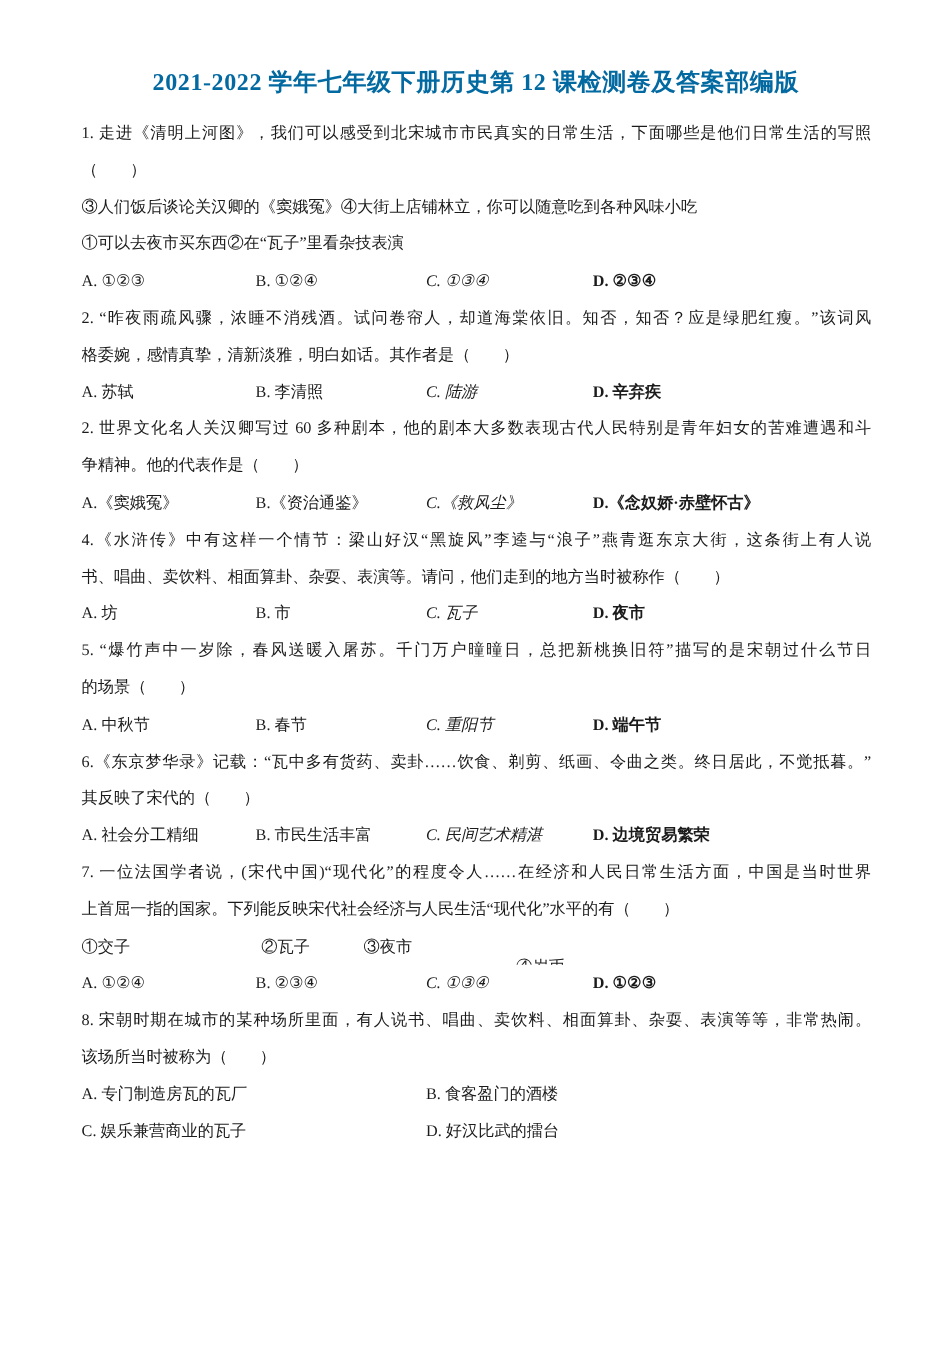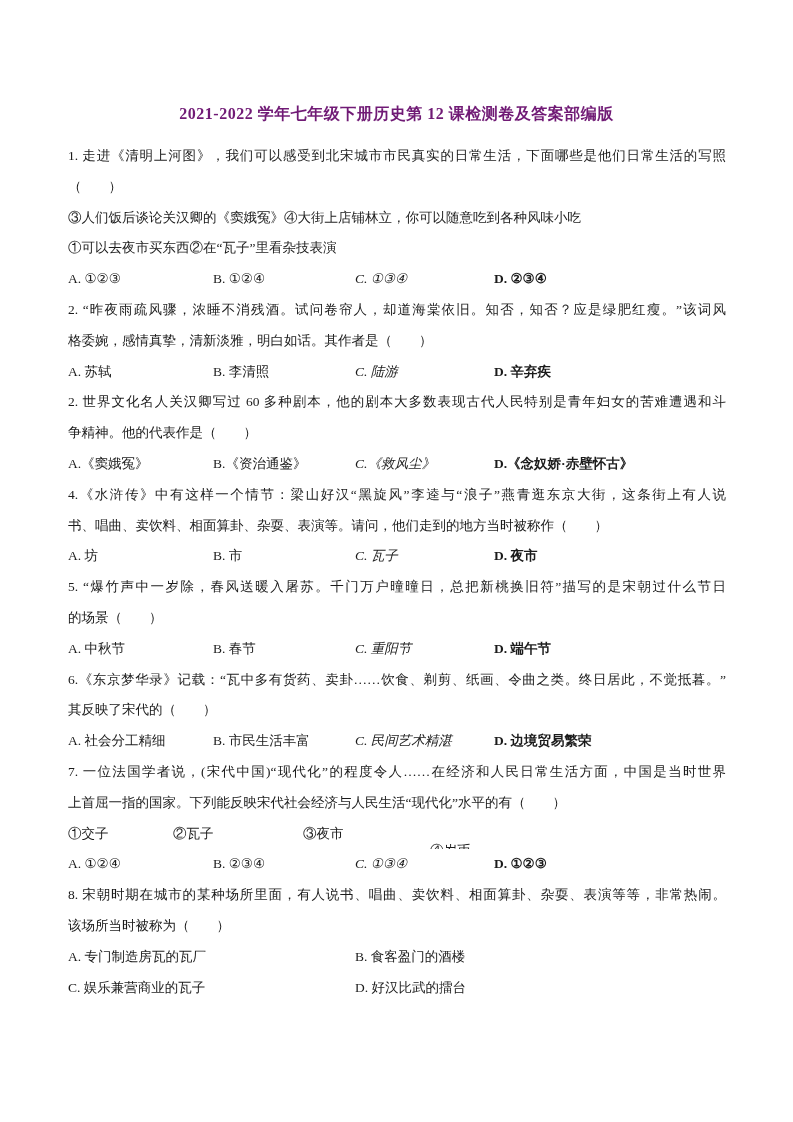--- a/index.html
+++ b/index.html
@@ -7,27 +7,27 @@
     position: relative;
     width: 793px;
     height: 1122px;
     background: #ffffff;
     color: #1b1b1b;
     font-family: "Liberation Serif", "DejaVu Serif", serif;
     overflow: hidden;
   }
   .title {
     margin: 0;
-    padding-top: 99px;
+    padding-top: 54px;
     text-align: center;
-    font-size: 16px;
+    font-size: 20px;
     line-height: 30px;
     font-weight: 700;
     letter-spacing: 0.5px;
-    color: #701a75;
+    color: #0369a1;
   }
   .content {
     width: 658px;
     margin: 12px 67px 0 68px;
   }
   .ln {
     height: 30.8px;
     line-height: 30.8px;
     font-size: 13.5px;
     white-space: nowrap;
@@ -35,21 +35,21 @@
   }
   .just {
     text-align: justify;
     text-align-last: justify;
   }
   .row { display: flex; }
   .row span { white-space: nowrap; overflow: hidden; display: block; }
   
   .c1 { width: 145px; } .c2 { width: 142px; } .c3 { width: 139px; font-style: italic; } .c4 { flex: 1; font-weight: bold; }
   
-  .i1 { width: 105px; } .i2 { width: 130px; } .i3 { width: 127px; } .i4 { flex: 1; margin-top: 17px; }
+  .i1 { width: 105px; } .i2 { width: 130px; text-align: center; } .i3 { width: 127px; } .i4 { flex: 1; margin-top: 17px; }
   
   .h1 { width: 287px; } .h2 { flex: 1; }
 </style>
 </head>
 <body>
 
 <div class="page">
   <h1 class="title">2021-2022 学年七年级下册历史第 12 课检测卷及答案部编版</h1>
 
   <div class="content">

